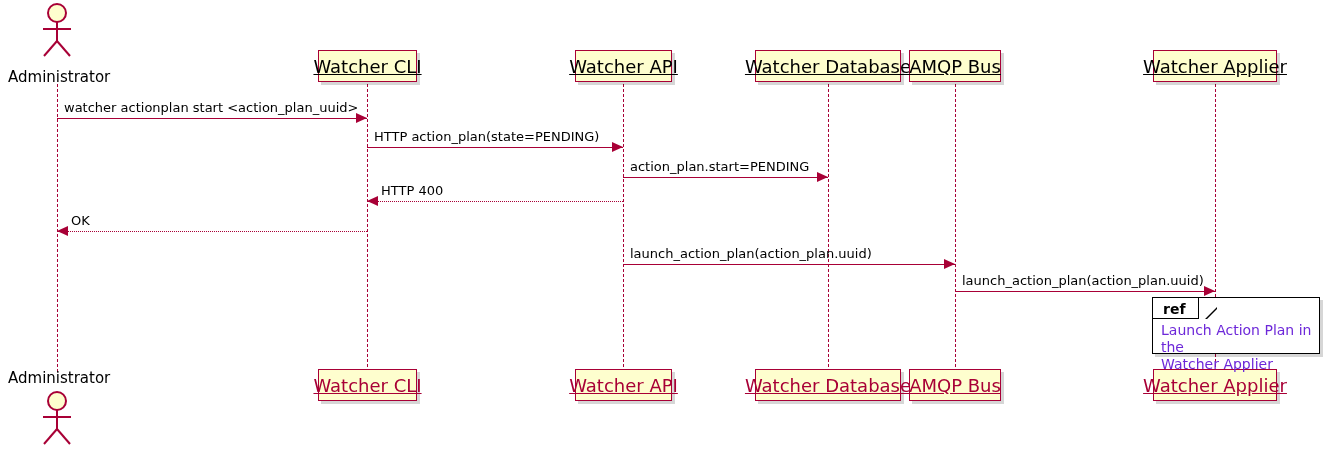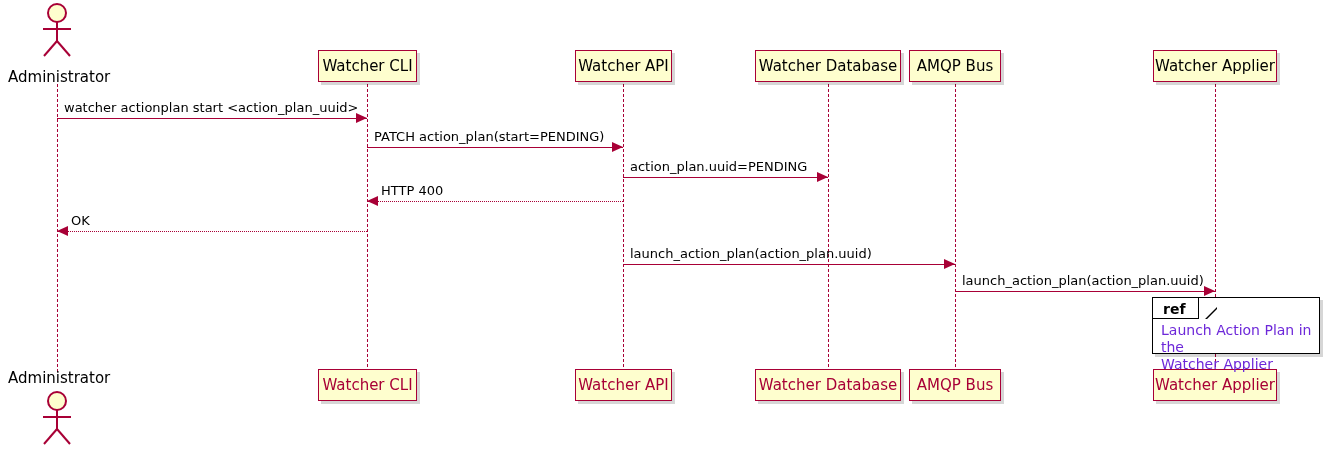--- a/index.html
+++ b/index.html
@@ -3,21 +3,21 @@
 <meta charset="utf-8">
 <style>
   html,body{margin:0;padding:0;background:#FFFFFF;}
   body{width:1330px;height:456px;position:relative;overflow:hidden;
        font-family:"DejaVu Sans","Liberation Sans",sans-serif;}
   #canvas{position:absolute;left:0;top:0;width:1330px;height:340px;}
   .lifeline{position:absolute;width:0;border-left:1px dashed #A80036;}
   .pbox{position:absolute;background:#FEFECE;border:1.5px solid #A80036;
         box-shadow:3px 3px 0 0 rgba(0,0,0,0.16);
         display:flex;align-items:center;justify-content:center;
-        font-size:15px;color:#000;white-space:nowrap;box-sizing:border-box;}
+        font-size:18px;color:#000;white-space:nowrap;box-sizing:border-box;text-decoration:underline;}
   .actor-label{position:absolute;font-size:15px;color:#000;white-space:nowrap;}
   .actor-fig{position:absolute;}
   .msg{position:absolute;height:0;}
   .msg .line{position:absolute;left:0;right:0;top:0;height:0;
              border-top:1.5px solid #A80036;}
   .msg.dotted .line{border-top:1.5px dotted #A80036;}
   .msg .label{position:absolute;bottom:3px;font-size:13px;color:#000;
               white-space:nowrap;text-align:center;}
   .msg .head{position:absolute;top:-5px;width:0;height:0;}
   .msg .head.right{border-top:5px solid transparent;border-bottom:5px solid transparent;
@@ -84,26 +84,26 @@
 
   <div id="messages">
       <div class="msg" style="left: 57px; width: 310px; top: 118px;">
         <div class="line" style="border-top-color: rgb(168, 0, 54);"></div>
         <div class="head right" style="right: 0px; border-left-color: rgb(168, 0, 54);"></div>
         <div class="label" style="left: 7px; color: rgb(0, 0, 0);">watcher actionplan start &lt;action_plan_uuid&gt;</div>
       </div>
       <div class="msg" style="left: 367px; width: 256px; top: 147px;">
         <div class="line" style="border-top-color: rgb(168, 0, 54);"></div>
         <div class="head right" style="right: 0px; border-left-color: rgb(168, 0, 54);"></div>
-        <div class="label" style="left: 7px; color: rgb(0, 0, 0);">PATCH action_plan(start=PENDING)</div>
+        <div class="label" style="left: 7px; color: rgb(0, 0, 0);">HTTP action_plan(state=PENDING)</div>
       </div>
       <div class="msg" style="left: 623px; width: 205px; top: 177px;">
         <div class="line" style="border-top-color: rgb(168, 0, 54);"></div>
         <div class="head right" style="right: 0px; border-left-color: rgb(168, 0, 54);"></div>
-        <div class="label" style="left: 7px; color: rgb(0, 0, 0);">action_plan.uuid=PENDING</div>
+        <div class="label" style="left: 7px; color: rgb(0, 0, 0);">action_plan.start=PENDING</div>
       </div>
       <div class="msg dotted" style="left: 367px; width: 256px; top: 201px;">
         <div class="line" style="border-top-color: rgb(168, 0, 54);"></div>
         <div class="head left" style="left: 0px; border-right-color: rgb(168, 0, 54);"></div>
         <div class="label" style="left: 14px; color: rgb(0, 0, 0);">HTTP 400</div>
       </div>
       <div class="msg dotted" style="left: 57px; width: 310px; top: 231px;">
         <div class="line" style="border-top-color: rgb(168, 0, 54);"></div>
         <div class="head left" style="left: 0px; border-right-color: rgb(168, 0, 54);"></div>
         <div class="label" style="left: 14px; color: rgb(0, 0, 0);">OK</div>

